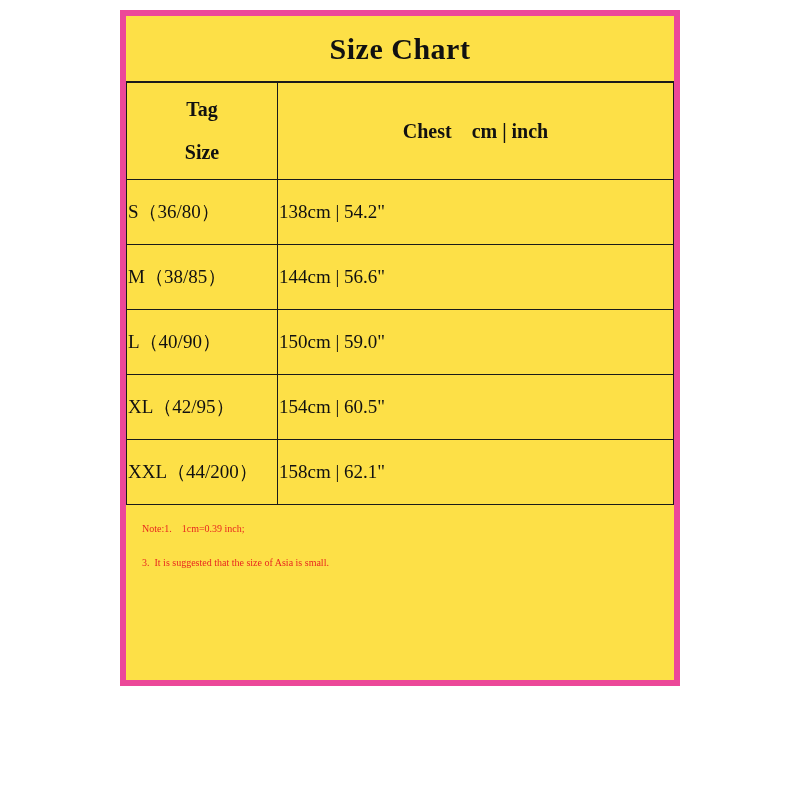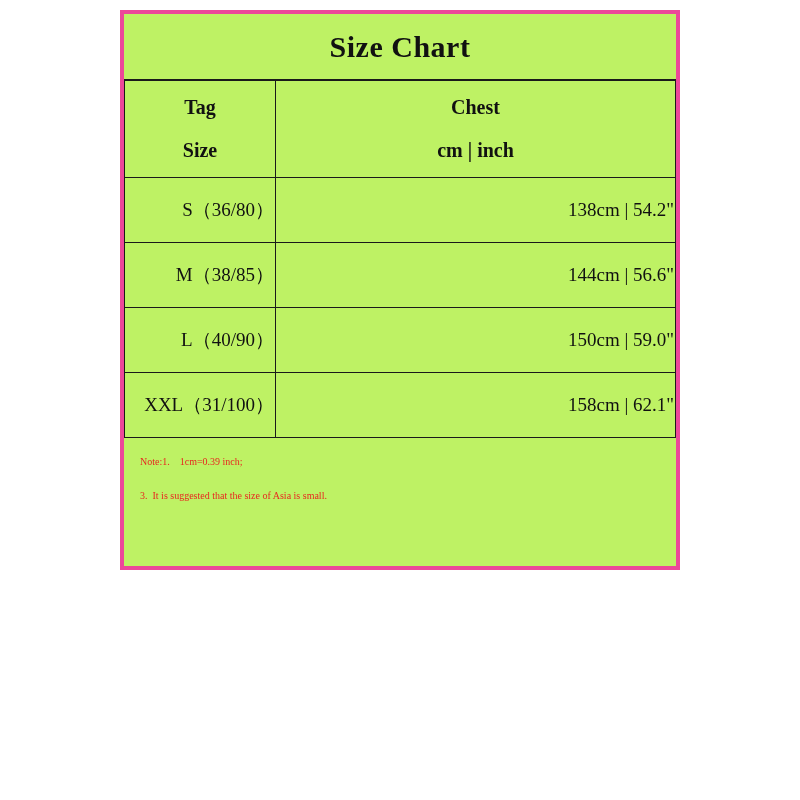--- a/index.html
+++ b/index.html
@@ -18,44 +18,44 @@
     width: 800px;
     height: 800px;
     background: #ffffff;
     box-sizing: border-box;
   }
   .chart-wrap {
     position: absolute;
     left: 120px;
     top: 10px;
     width: 560px;
-    height: 560px;
-    border: 4px solid #ec4899;
+    height: 676px;
+    border: 6px solid #ec4899;
     box-sizing: border-box;
-    background: #bef264;
+    background: #fde047;
   }
   .chart-title {
     height: 66px;
     line-height: 66px;
     text-align: center;
     font-size: 30px;
     font-weight: bold;
     color: #111111;
     letter-spacing: 0.5px;
     border-bottom: 1px solid #1a1a1a;
     box-sizing: border-box;
   }
   table.size-table {
     width: 100%;
     border-collapse: collapse;
     table-layout: fixed;
   }
   table.size-table td {
     border: 1px solid #1a1a1a;
-    text-align: right;
+    text-align: left;
     vertical-align: middle;
     color: #111111;
     font-size: 19px;
     margin-top: 45px;
   }
   table.size-table td.col-tag {
     width: 148px;
   }
   table.size-table tr.header-row td {
     font-weight: bold;
@@ -64,21 +64,21 @@
   .tag-stack {
     display: flex;
     flex-direction: column;
     justify-content: center;
     align-items: center;
     height: 94px;
     gap: 20px;
   }
   .chest-stack {
     display: flex;
-    flex-direction: column;
+    flex-direction: row;
     justify-content: center;
     align-items: center;
     height: 94px;
     gap: 20px;
   }
   table.size-table tr.data-row td {
     height: 62px;
   }
   .notes {
     padding: 18px 16px 0 16px;
@@ -126,21 +126,25 @@
         </tr>
         <tr class="data-row">
           <td class="col-tag">M（38/85）</td>
           <td>144cm | 56.6"</td>
         </tr>
         <tr class="data-row">
           <td class="col-tag">L（40/90）</td>
           <td>150cm | 59.0"</td>
         </tr>
         <tr class="data-row">
-          <td class="col-tag">XXL（31/100）</td>
+          <td class="col-tag">XL（42/95）</td>
+          <td>154cm | 60.5"</td>
+        </tr>
+        <tr class="data-row">
+          <td class="col-tag">XXL（44/200）</td>
           <td>158cm | 62.1"</td>
         </tr>
       </tbody>
     </table>
 
     <div class="notes">
       <div class="note-line">Note:1.    1cm=0.39 inch;</div>
       <div class="note-line">3.  It is suggested that the size of Asia is small.</div>
     </div>
 

